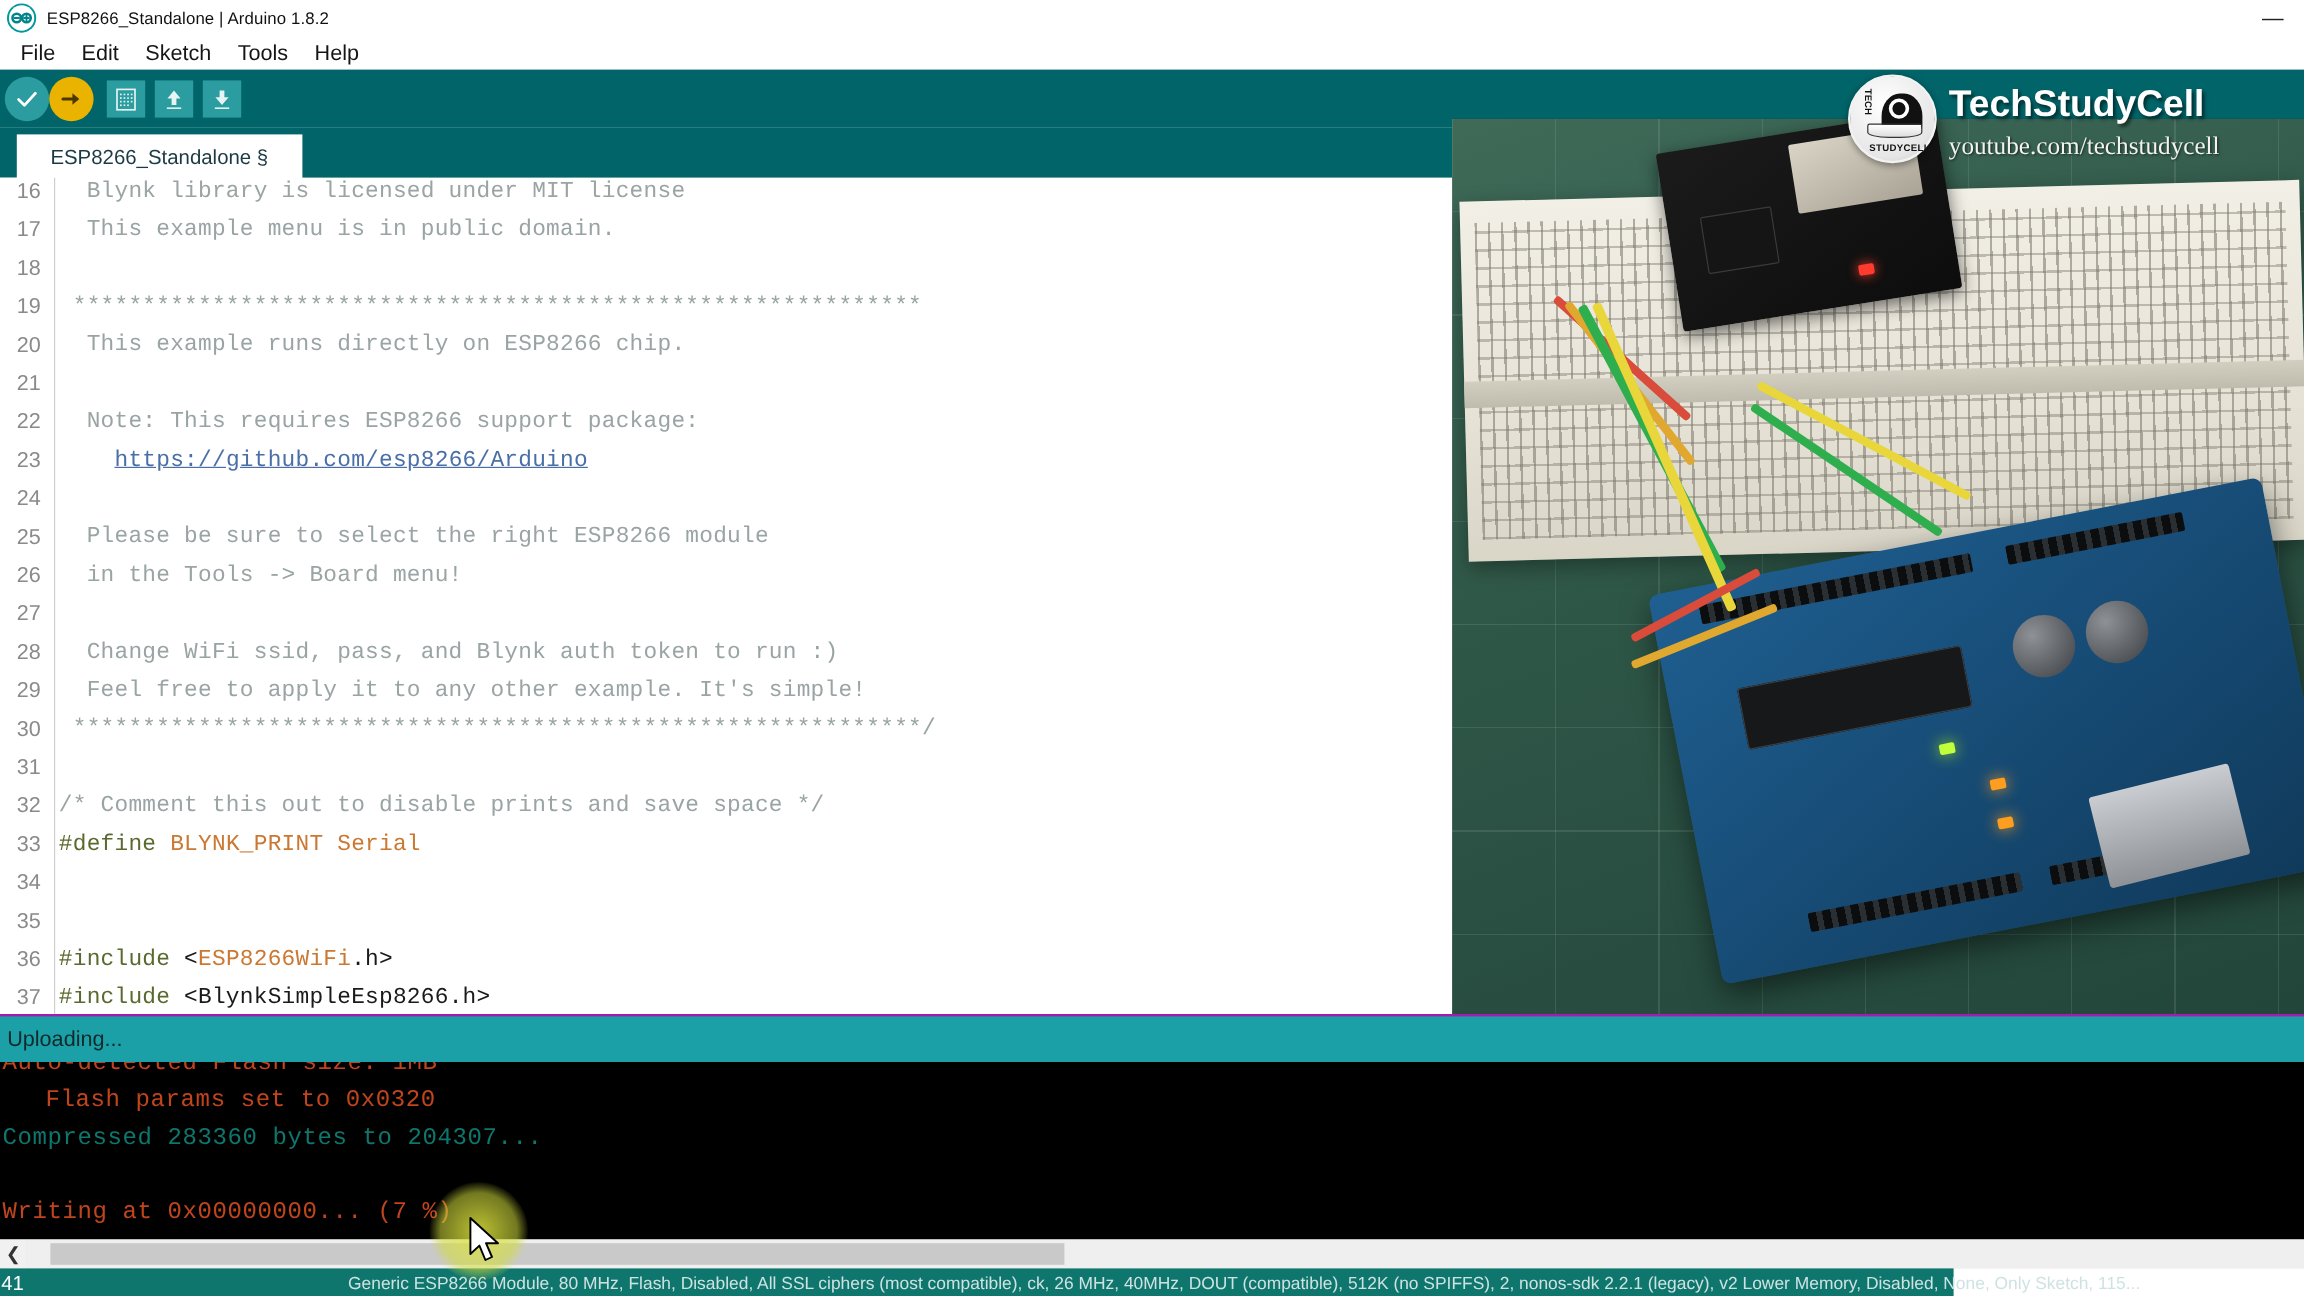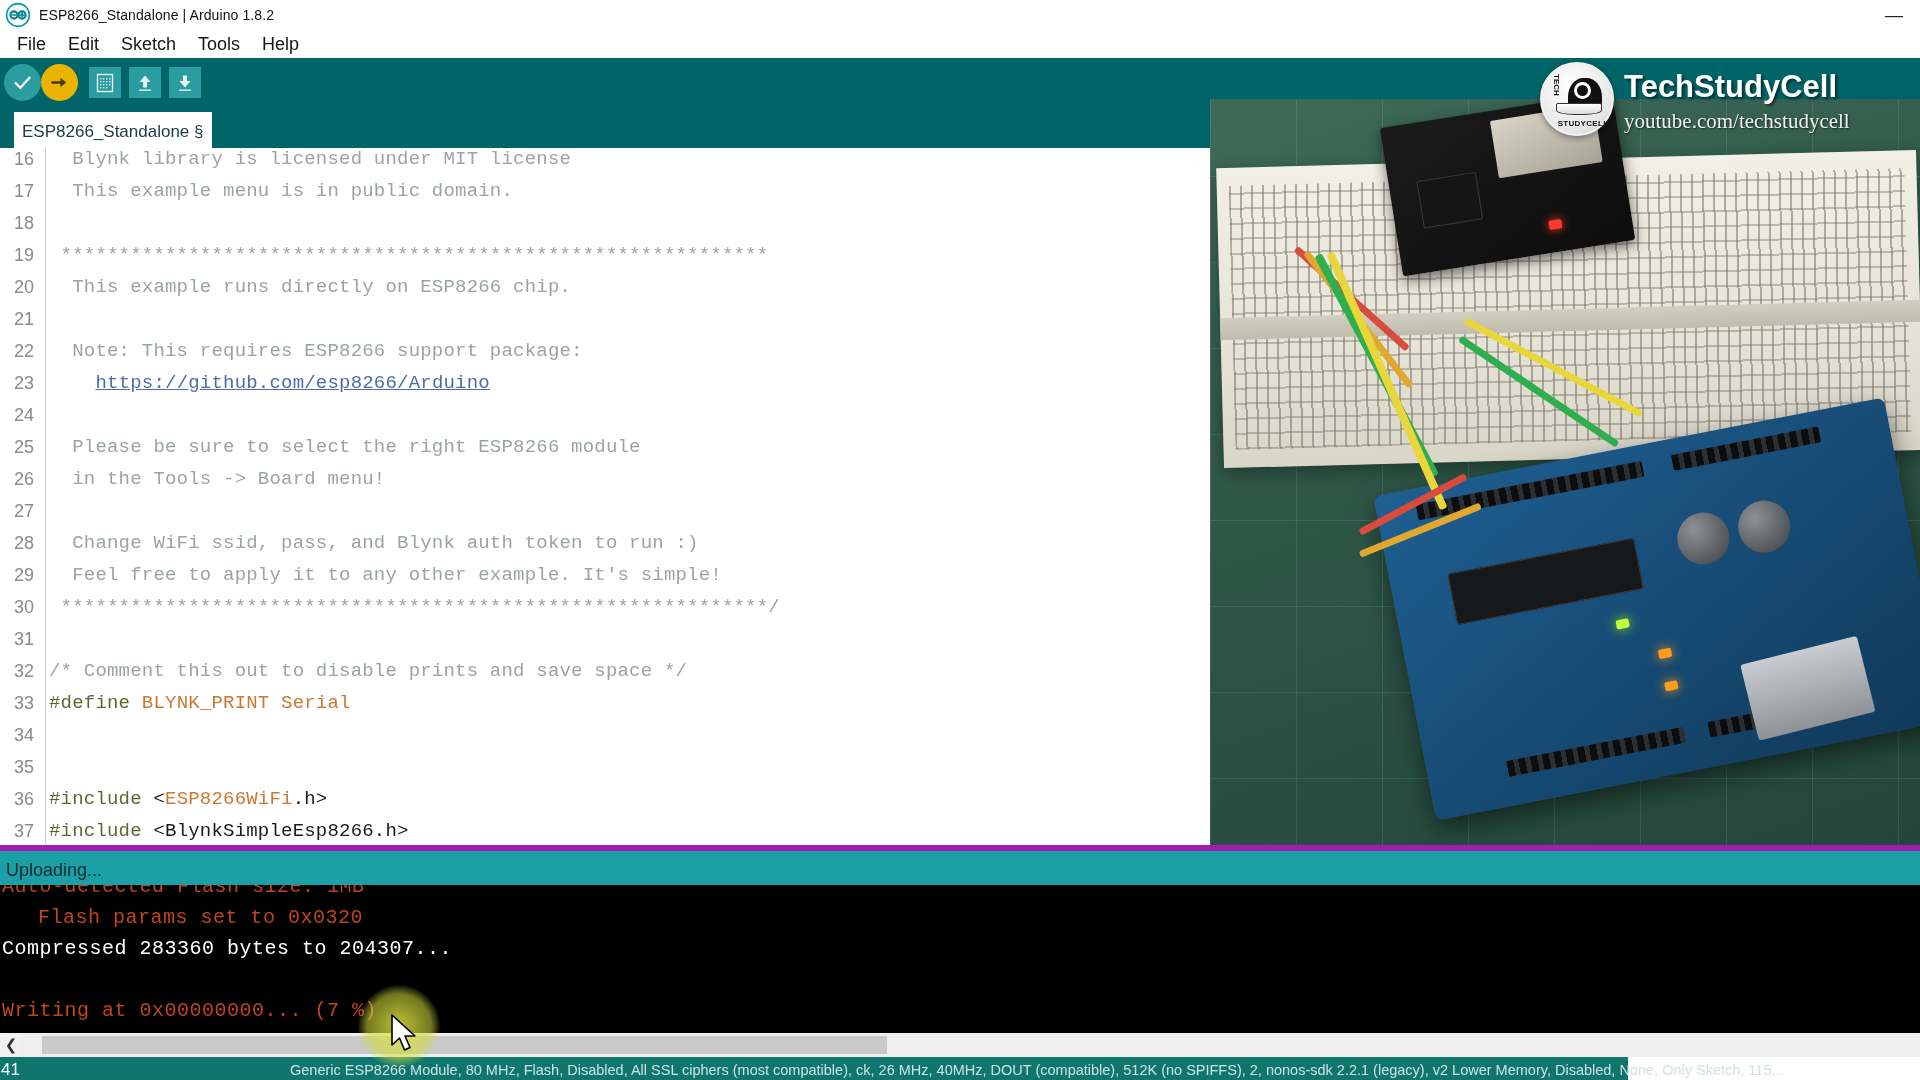--- a/index.html
+++ b/index.html
@@ -63,21 +63,21 @@
   .tb-open { left: 129px; }
   .tb-save { left: 169px; }
 
   
   .tabstrip {
     position: absolute; left: 0; top: 106px; width: 1920px; height: 45px;
     background: #006468;
   }
   .tab-active {
     position: absolute; left: 14px; top: 6px; height: 39px;
-    background: #ffffff; padding: 0 8px;
+    background: #ffffff; padding: 0 28px;
     display: flex; align-items: center;
     font-size: 17px; color: #1b3a44; white-space: nowrap;
   }
 
   
   .editor {
     position: absolute; left: 0; top: 148px; width: 1920px; height: 697px;
     background: #ffffff; overflow: hidden;
   }
   .gutter {
@@ -213,21 +213,21 @@
   }
   .logo-sub {
     font-family: "Liberation Serif", serif;
     font-size: 21px; color: #f2f2f2; line-height: 24px; margin-top: 1px;
     text-shadow: 1px 1px 2px rgba(0,0,0,.6);
   }
 
   
   .statusstrip {
     position: absolute; left: 0; top: 845px; width: 1920px; height: 40px;
-    background: #1ba0a8; border-top: 6px solid #a21caf;
+    background: #1ba0a8; border-top: 2px solid #a21caf;
   }
   .status-msg {
     position: absolute; left: 6px; top: 9px;
     font-size: 18px; color: #102a2c;
   }
 
   
   .console {
     position: absolute; left: 0; top: 885px; width: 1920px; height: 148px;
     background: #000000; overflow: hidden;
@@ -512,21 +512,21 @@
   </div>
 
   <div class="statusstrip">
     <div class="status-msg">Uploading...</div>
   </div>
 
   <div class="console">
     <div class="con-clip" id="console-lines">
         <div class="con-line" style="color: rgb(192, 69, 28);">Auto-detected Flash size: 1MB</div>
         <div class="con-line" style="color: rgb(192, 69, 28); margin-left: 36px;">Flash params set to 0x0320</div>
-        <div class="con-line" style="color: #ffffff;">Compressed 283360 bytes to 204307...</div>
+        <div class="con-line" style="color: #0f766e;">Compressed 283360 bytes to 204307...</div>
         <div class="con-line" style="color: rgb(192, 69, 28);">&nbsp;</div>
         <div class="con-line" style="color: rgb(192, 69, 28);">Writing at 0x00000000... (7 %)</div>
       </div>
   </div>
 
   <div class="hscroll">
     <div class="hs-left">❮</div>
     <div class="hs-track">
       <div class="hs-thumb"></div>
     </div>

